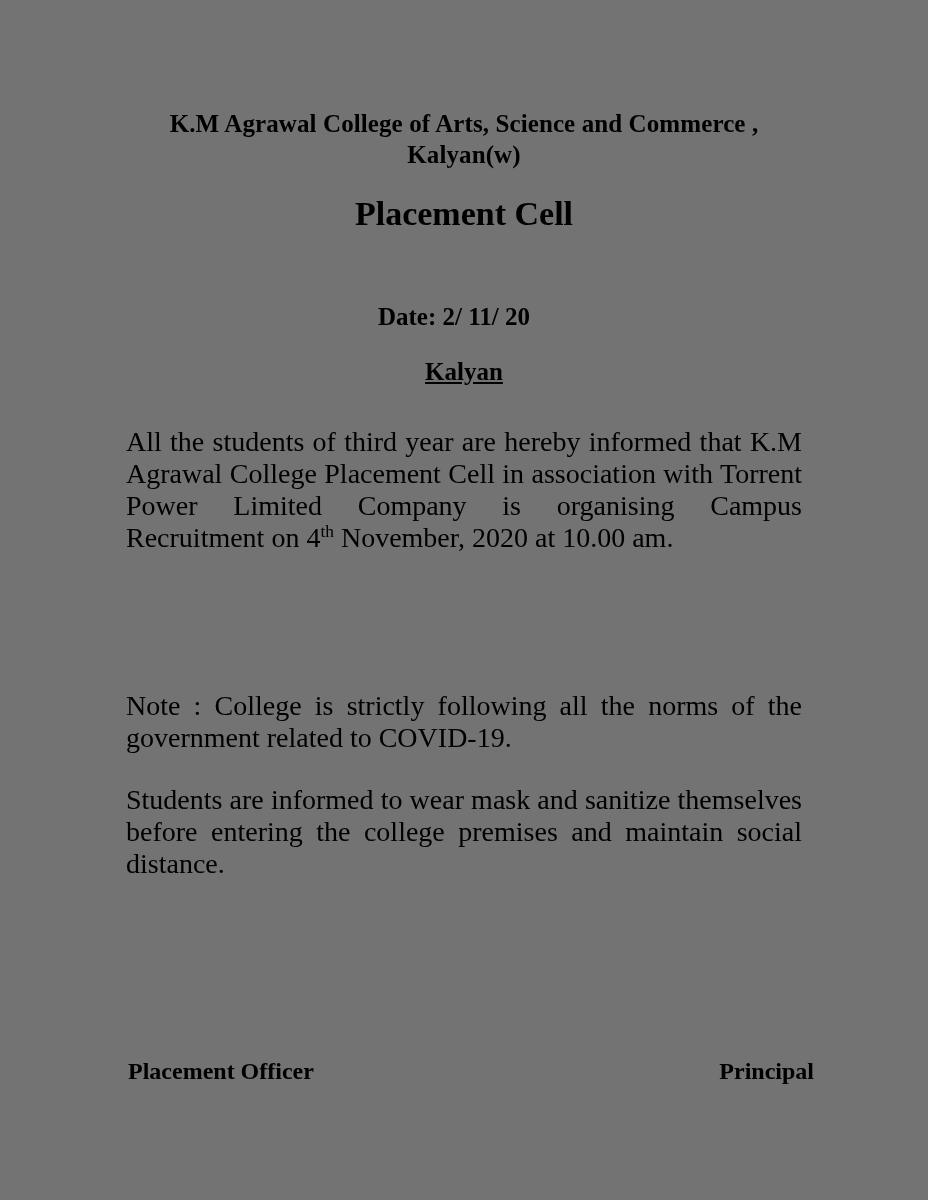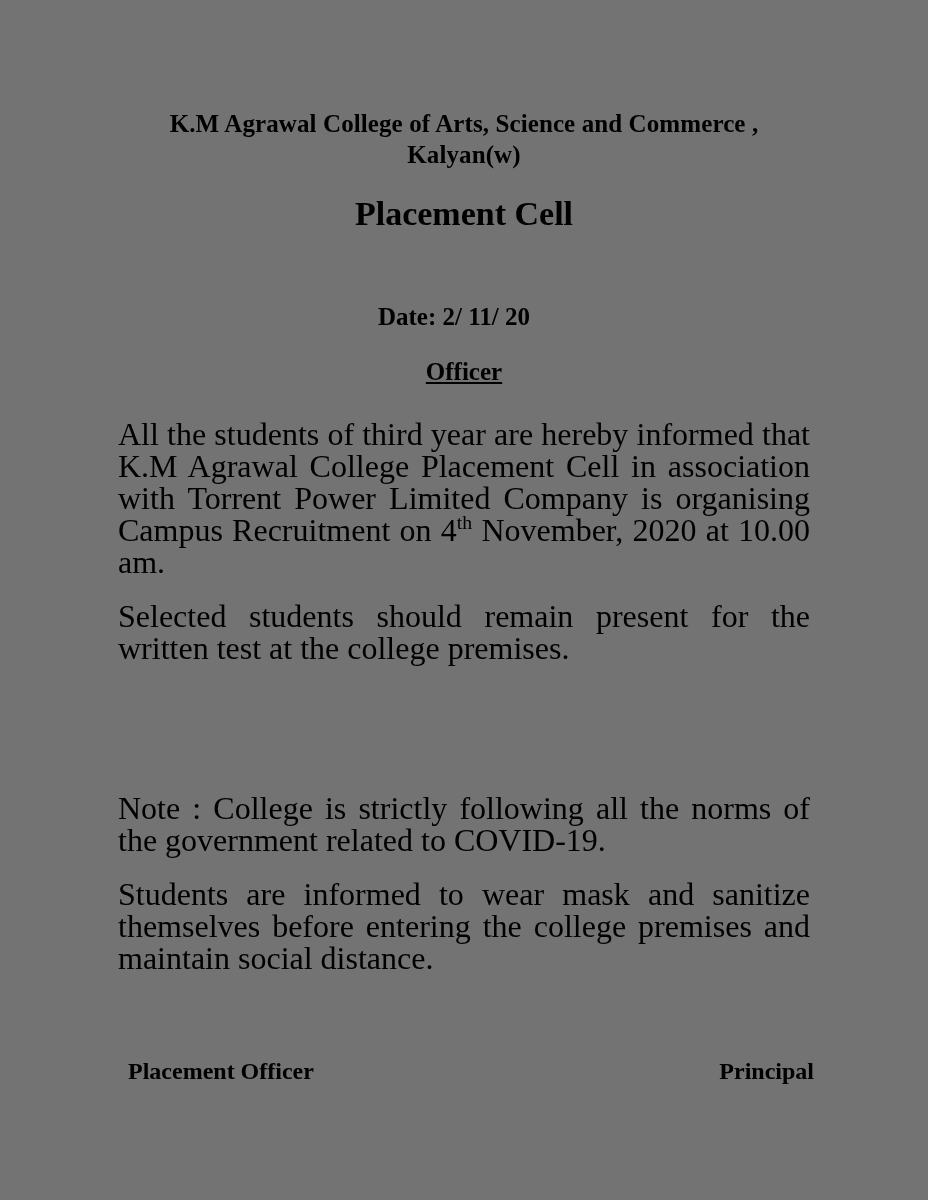--- a/index.html
+++ b/index.html
@@ -68,22 +68,22 @@
     font-weight: bold;
     line-height: 1.3;
   }
   .notice-heading span {
     text-decoration: underline;
     text-underline-offset: 2px;
   }
 
   
   p.body-para {
-    margin: 8px;
-    font-size: 32px;
+    margin: 16px;
+    font-size: 28px;
     line-height: 32px;
     text-align: justify;
     text-justify: inter-word;
   }
   p.first-para {
     padding-top: 22px;
   }
   p.gap-before {
     padding-top: 14px;
   }
@@ -118,26 +118,25 @@
 <div class="page">
   <div class="content">
 
     <h1 class="doc-title">K.M Agrawal College of Arts, Science and Commerce , Kalyan(w)</h1>
 
     <h2 class="doc-subtitle">Placement Cell</h2>
 
     <div class="date-row">Date: 2/ 11/ 20</div>
 
     <div class="notice-heading">
-      <span>Officer</span>
+      <span>Kalyan</span>
     </div>
 
     <p class="body-para first-para"><span>All the students of third year are hereby informed that K.M Agrawal College Placement Cell in association with Torrent Power Limited Company is organising Campus Recruitment on 4</span><sup>th</sup><span> November, 2020 at 10.00 am.</span></p>
 
-    <p class="body-para gap-before">Selected students should remain present for the written test at the college premises.</p>
 
     <p class="body-para big-gap-before">Note : College is strictly following all the norms of the government related to COVID-19.</p>
 
     <p class="body-para gap-before">Students are informed to wear mask and sanitize themselves before entering the college premises and maintain social distance.</p>
 
   </div>
 
   <div class="signature-row">
     <div class="left-sig">Placement Officer</div>
     <div class="right-sig">Principal</div>

